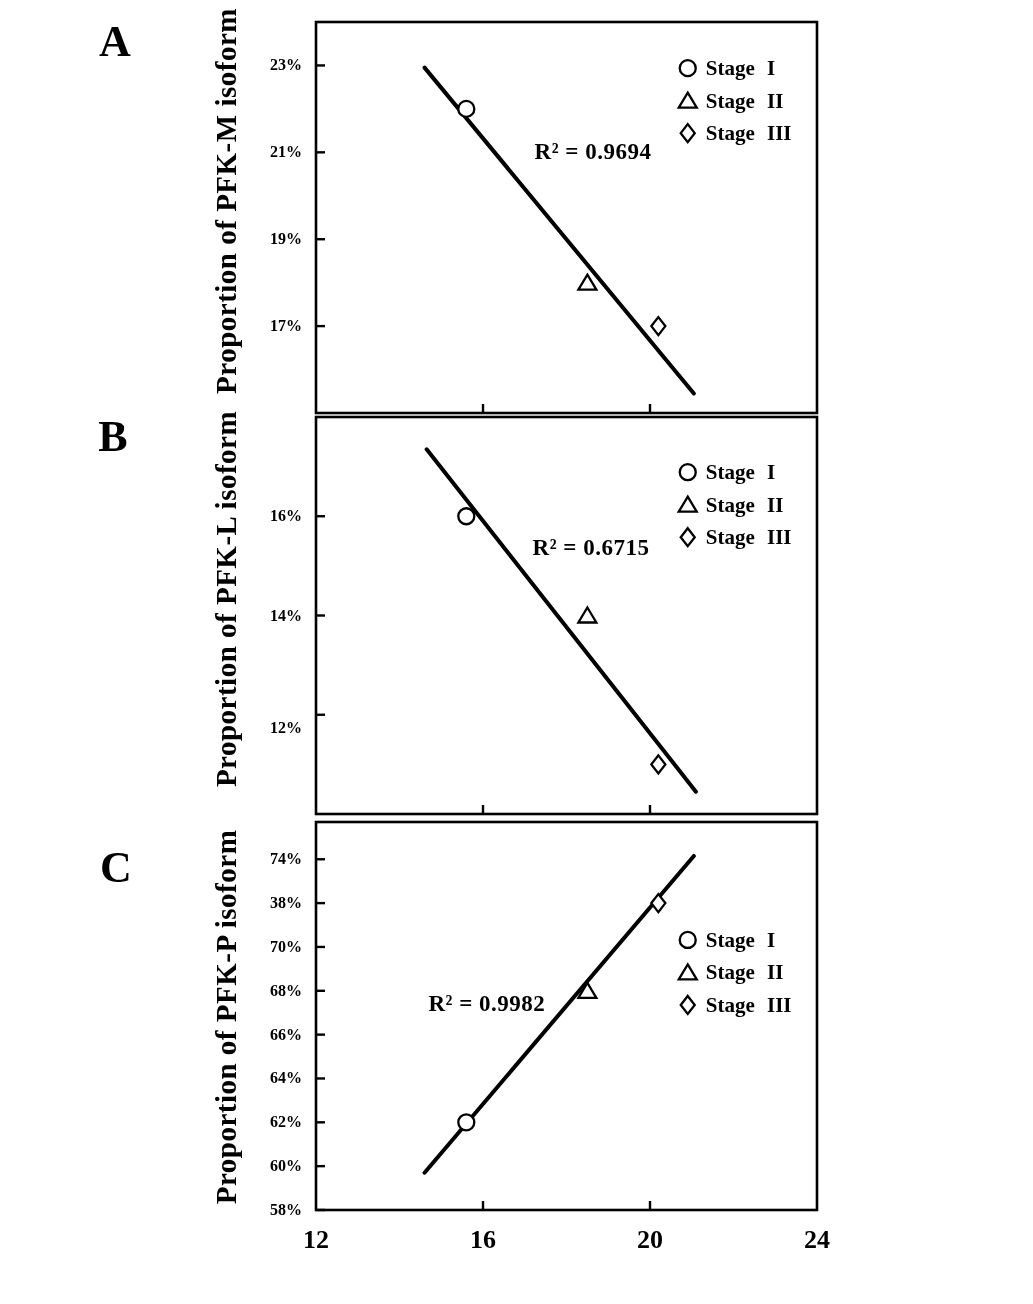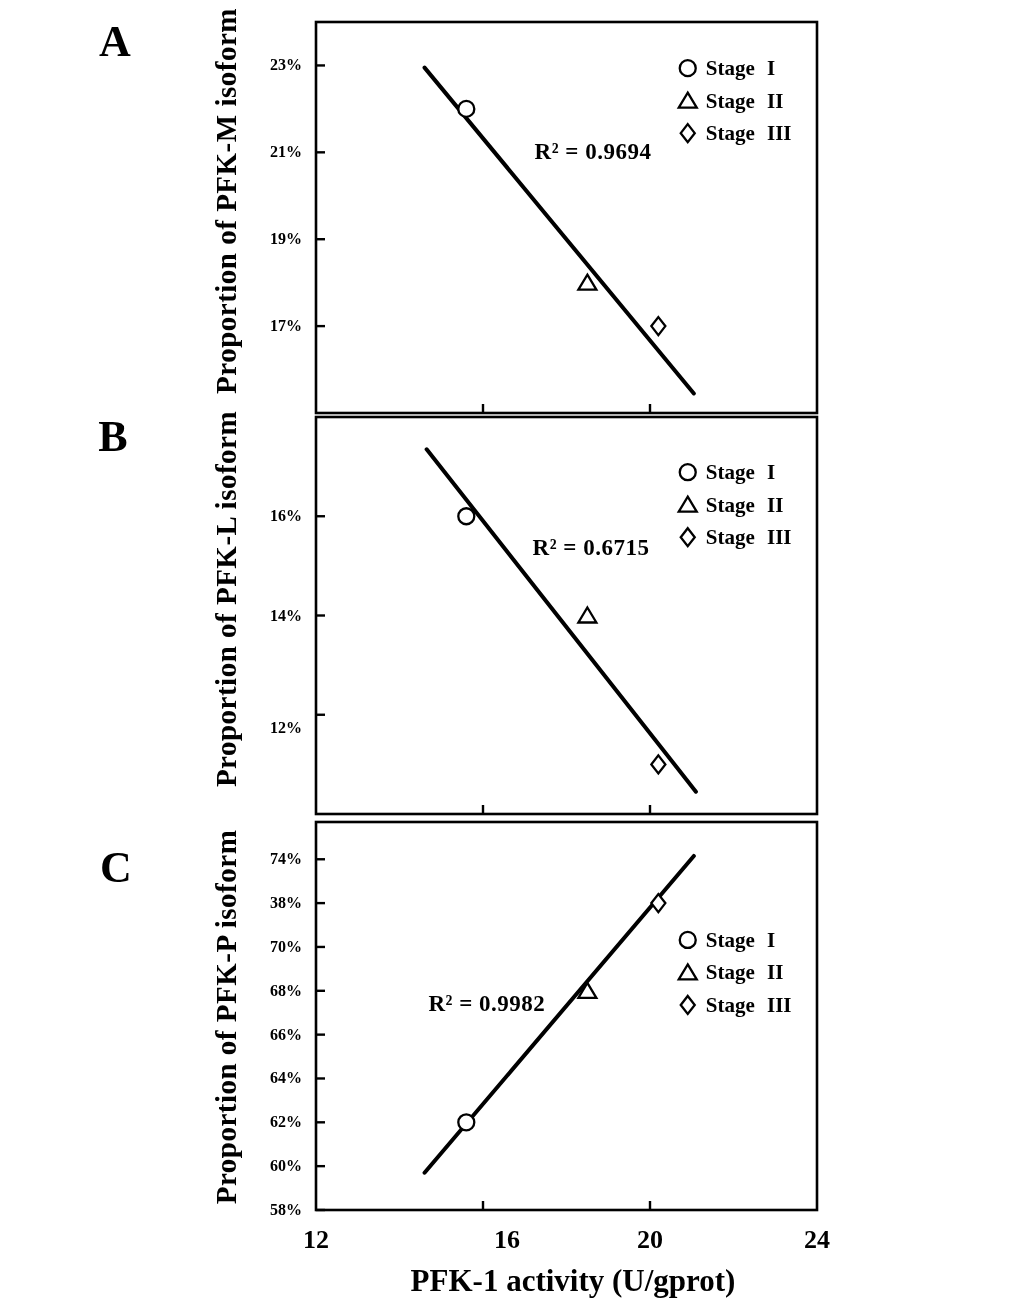--- a/index.html
+++ b/index.html
@@ -112,21 +112,20 @@
     <div class="panel-letter" id="letter-c">C</div>
 
     <div class="y-title" id="ytitle-a">Proportion of PFK-M isoform</div>
     <div class="y-title" id="ytitle-b">Proportion of PFK-L isoform</div>
     <div class="y-title" id="ytitle-c">Proportion of PFK-P isoform</div>
 
     <div class="r2-annotation" id="r2-a" style="left: 593.053px; top: 151.812px;">R² = 0.9694</div>
     <div class="r2-annotation" id="r2-b" style="left: 591.049px; top: 548.01px;">R² = 0.6715</div>
     <div class="r2-annotation" id="r2-c" style="left: 486.841px; top: 1003.97px;">R² = 0.9982</div>
 
-    <div id="x-axis-title">PFK-1 activity (U/gprot)</div>
   <div class="y-tick-label" style="left: 222px; top: 65.4444px;">23%</div>
       <div class="y-tick-label" style="left: 222px; top: 152.333px;">21%</div>
       <div class="y-tick-label" style="left: 222px; top: 239.222px;">19%</div>
       <div class="y-tick-label" style="left: 222px; top: 326.111px;">17%</div>
       <div class="legend-label" style="left: 705.742px; top: 68.138px;">Stage I</div>
       <div class="legend-label" style="left: 705.742px; top: 100.638px;">Stage II</div>
       <div class="legend-label" style="left: 705.742px; top: 133.138px;">Stage III</div>
       <div class="y-tick-label" style="left: 222px; top: 516.25px;">16%</div>
       <div class="y-tick-label" style="left: 222px; top: 615.5px;">14%</div>
       <div class="y-tick-label" style="left: 222px; top: 728px;">12%</div>
@@ -139,17 +138,17 @@
       <div class="y-tick-label" style="left: 222px; top: 990.791px;">68%</div>
       <div class="y-tick-label" style="left: 222px; top: 1034.63px;">66%</div>
       <div class="y-tick-label" style="left: 222px; top: 1078.47px;">64%</div>
       <div class="y-tick-label" style="left: 222px; top: 1122.32px;">62%</div>
       <div class="y-tick-label" style="left: 222px; top: 1166.16px;">60%</div>
       <div class="y-tick-label" style="left: 222px; top: 1210px;">58%</div>
       <div class="legend-label" style="left: 705.742px; top: 939.952px;">Stage I</div>
       <div class="legend-label" style="left: 705.742px; top: 972.452px;">Stage II</div>
       <div class="legend-label" style="left: 705.742px; top: 1004.95px;">Stage III</div>
       <div class="x-tick-label" style="left: 316px; top: 1240px;">12</div>
-      <div class="x-tick-label" style="left: 483px; top: 1240px; margin-left: 24px;">16</div>
+      <div class="x-tick-label" style="left: 483px; top: 1240px;">16</div>
       <div class="x-tick-label" style="left: 650px; top: 1240px;">20</div>
       <div class="x-tick-label" style="left: 817px; top: 1240px;">24</div>
     </div>
 </div>
 
 </body></html>

